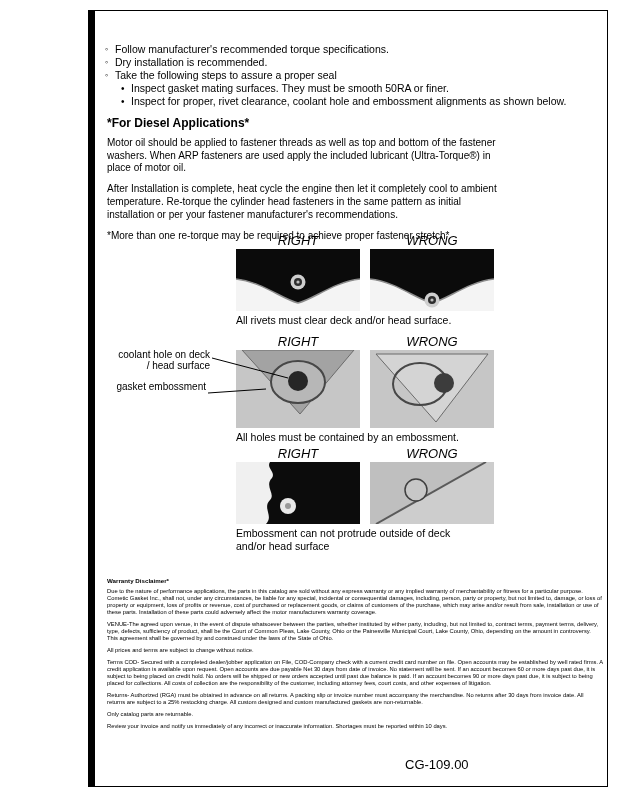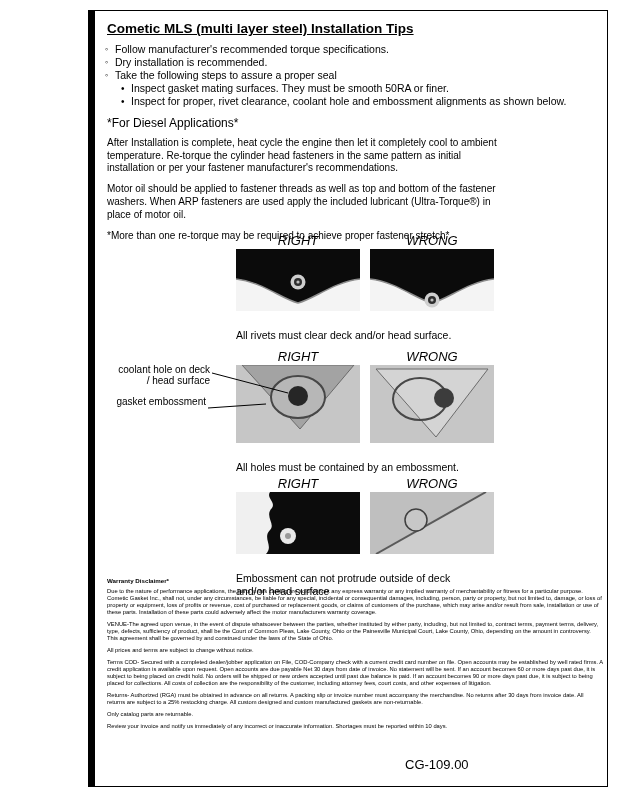--- a/index.html
+++ b/index.html
@@ -17,53 +17,52 @@
     position:absolute;left:12px;top:10px;margin:0;
     font-size:13.5px;font-weight:bold;text-decoration:underline;white-space:nowrap;
   }
   .bullets{position:absolute;left:10px;top:32px;font-size:10.5px;}
   .brow{display:flex;line-height:13px;}
   .brow.sub{margin-left:16px;}
   .mk{flex:0 0 10px;width:10px;}
   .mk.open{font-size:9px;}
   .mk.filled{font-size:10px;}
   .diesel{position:absolute;left:12px;top:106px;width:402px;font-size:10px;line-height:12.8px;}
-  .diesel h2{margin:0 0 7px 0;font-size:12px;font-weight:normal;}
+  .diesel h2{margin:0 0 7px 0;font-size:12px;font-weight:bold;}
   .diesel p{margin:0 0 8px 0;}
   .diesel .note{margin-top:3px;}
   .figs{position:absolute;left:141px;top:222px;width:258px;}
   .figrow1{margin-bottom:7px;}
   .figrow2{margin-bottom:2px;}
   .fig-labels{display:flex;gap:10px;font-size:13px;line-height:15px;}
   .fig-labels span{flex:0 0 124px;text-align:center;font-style:italic;}
   .fig-panels{display:flex;gap:10px;margin-top:1px;position:relative;}
   .panel{flex:0 0 124px;}
   .panel svg{display:block;}
-  .fig-caption{margin-top:18px;font-size:10.5px;line-height:13px;}
+  .fig-caption{margin-top:3px;font-size:10.5px;line-height:13px;}
   .figrow3 .fig-caption{width:232px;}
   .callout-hole{
     position:absolute;right:100%;margin-right:26px;top:0;width:92px;
     text-align:right;font-size:10px;line-height:10.5px;
   }
   .callout-emboss{
     position:absolute;right:100%;margin-right:30px;top:32px;width:110px;
     text-align:right;font-size:10px;line-height:10.5px;
   }
   .callout-lines{position:absolute;left:-30px;top:0;overflow:visible;pointer-events:none;}
   .disclaimer{position:absolute;left:12px;top:566px;width:496px;font-size:5.8px;line-height:7px;}
   .disclaimer .dh{font-weight:bold;font-size:6.2px;margin:0 0 4px 0;}
   .disclaimer p{margin:0 0 5px 0;}
   .footer{position:absolute;left:310px;top:746px;font-size:13px;}
 </style>
 </head>
 <body>
 
 <div class="page">
 
-  <h1 class="title">Cometic MLS (multi layer steel) Installation Tips</h1>
 
   <div class="bullets">
     <div class="brow">
       <span class="mk open">◦</span>
       <span>Follow manufacturer's recommended torque specifications.</span>
     </div>
     <div class="brow">
       <span class="mk open">◦</span>
       <span>Dry installation is recommended.</span>
     </div>
@@ -76,22 +75,22 @@
       <span>Inspect gasket mating surfaces.  They must be smooth 50RA or finer.</span>
     </div>
     <div class="brow sub">
       <span class="mk filled">•</span>
       <span>Inspect for proper, rivet clearance, coolant hole and embossment alignments as shown below.</span>
     </div>
   </div>
 
   <div class="diesel">
     <h2>*For Diesel Applications*</h2>
+    <p>Motor oil should be applied to fastener threads as well as top and bottom of the fastener washers. When ARP fasteners are used apply the included lubricant (Ultra-Torque®) in place of motor oil.</p>
     <p>After Installation is complete, heat cycle the engine then let it completely cool to ambient temperature. Re-torque the cylinder head fasteners in the same pattern as initial installation or per your fastener manufacturer's recommendations.</p>
-    <p>Motor oil should be applied to fastener threads as well as top and bottom of the fastener washers. When ARP fasteners are used apply the included lubricant (Ultra-Torque®) in place of motor oil.</p>
     <p class="note">*More than one re-torque may be required to achieve proper fastener stretch*</p>
   </div>
 
   <div class="figs">
 
     <div class="figrow figrow1">
       <div class="fig-labels">
         <span>RIGHT</span>
         <span>WRONG</span>
       </div>

